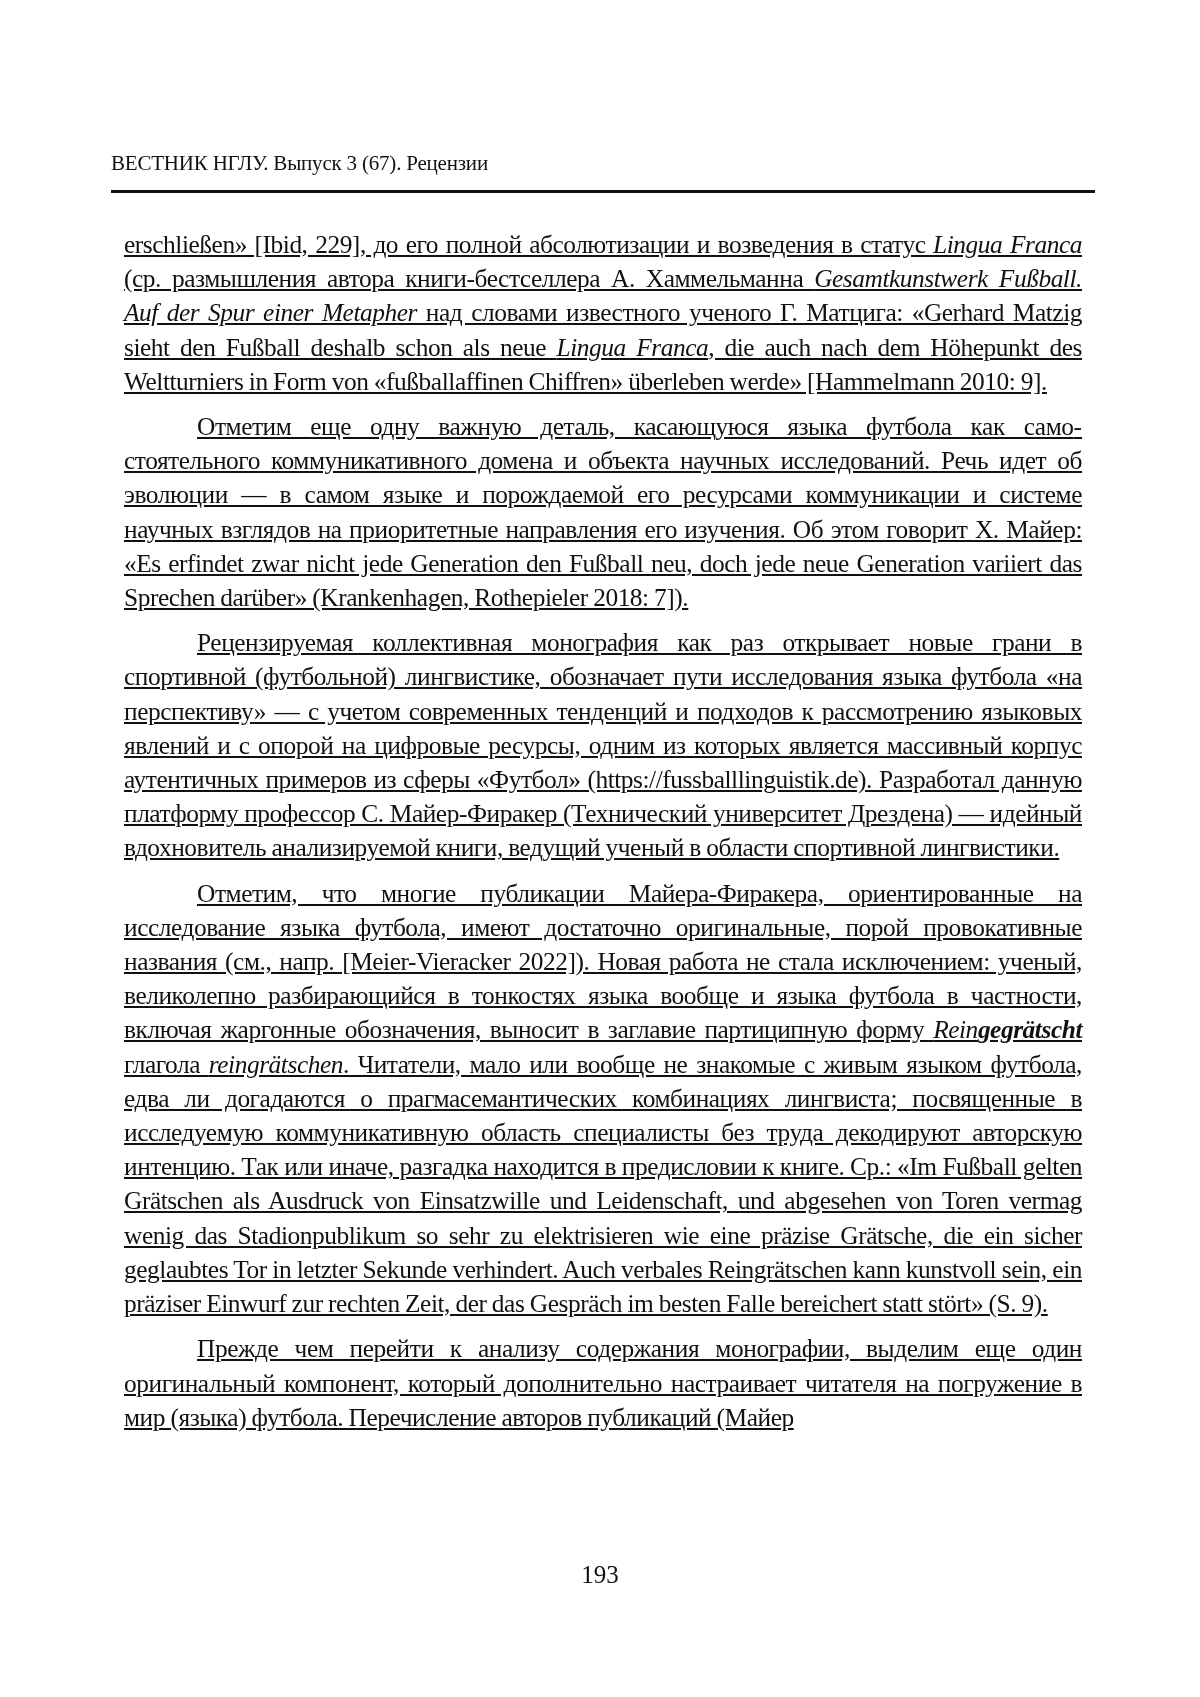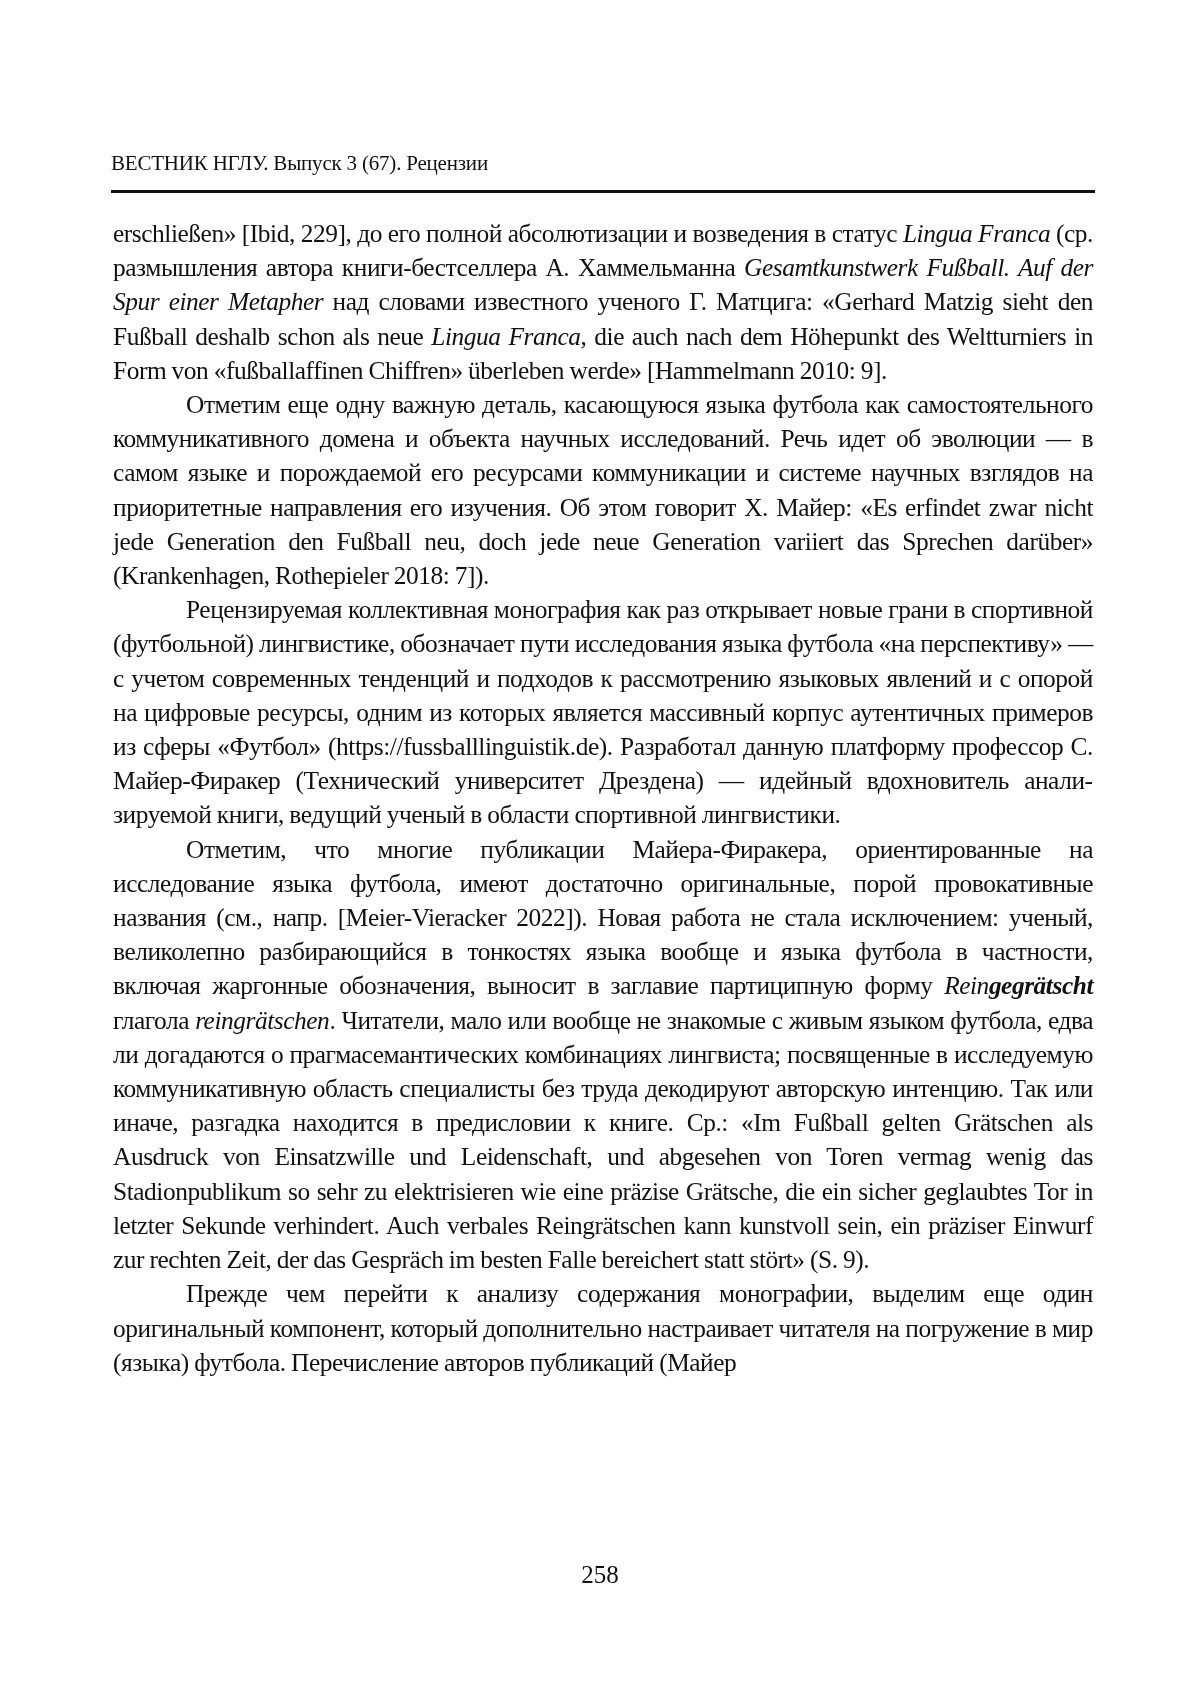--- a/index.html
+++ b/index.html
@@ -46,22 +46,23 @@
       width: 980px;
       top: 216px;
       font-size: 25.4px;
       line-height: 34.2px;
       text-align: justify;
       letter-spacing: -0.45px;
       word-spacing: -0.5px;
       hyphens: manual;
     }
     .body-text p {
-      margin: 0;
+      margin: 11px;
       padding: 0;
+      text-decoration: underline;
     }
     .body-text p.indent {
       text-indent: 73px;
     }
     .body-text .i { font-style: italic; }
     .body-text .bi { font-style: italic; font-weight: bold; }
     .page-number {
       position: absolute;
       left: 0;
       width: 1200px;
@@ -79,14 +80,14 @@
   <div class="header-rule"></div>
 
   <div class="body-text" id="body-text">
       <p><span>erschließen» [Ibid, 229], до его полной абсолютизации и возведения в статус </span><span class="i">Lin­gua Franca</span><span> (ср. размышления автора книги-бестселлера А. Хаммельманна </span><span class="i">Ge­samtkunstwerk Fußball. Auf der Spur einer Metapher</span><span> над словами известного уче­ного Г. Матцига: «Gerhard Matzig sieht den Fußball deshalb schon als neue </span><span class="i">Lingua Franca</span><span>, die auch nach dem Höhepunkt des Weltturniers in Form von «fußballaffinen Chiffren» überleben werde» [Hammelmann 2010: 9].</span></p>
       <p class="indent"><span>Отметим еще одну важную деталь, касающуюся языка футбола как само­стоятельного коммуникативного домена и объекта научных исследований. Речь идет об эволюции — в самом языке и порождаемой его ресурсами коммуникации и системе научных взглядов на приоритетные направления его изучения. Об этом говорит Х. Майер: «Es erfindet zwar nicht jede Generation den Fußball neu, doch jede neue Generation variiert das Sprechen darüber» (Krankenhagen, Rothepieler 2018: 7]).</span></p>
       <p class="indent"><span>Рецензируемая коллективная монография как раз открывает новые грани в спортивной (футбольной) лингвистике, обозначает пути исследования языка футбола «на перспективу» — с учетом современных тенденций и подходов к рас­смотрению языковых явлений и с опорой на цифровые ресурсы, одним из кото­рых является массивный корпус аутентичных примеров из сферы «Футбол» (https://fussballlinguistik.de). Разработал данную платформу профессор С. Майер-Фиракер (Технический университет Дрездена) — идейный вдохновитель анали­зируемой книги, ведущий ученый в области спортивной лингвистики.</span></p>
       <p class="indent"><span>Отметим, что многие публикации Майера-Фиракера, ориентированные на исследование языка футбола, имеют достаточно оригинальные, порой прово­кативные названия (см., напр. [Meier-Vieracker 2022]). Новая работа не стала ис­ключением: ученый, великолепно разбирающийся в тонкостях языка вообще и языка футбола в частности, включая жаргонные обозначения, выносит в загла­вие партиципную форму </span><span class="i">Rein</span><span class="bi">gegrätscht</span><span> глагола </span><span class="i">reingrätschen</span><span>. Читатели, мало или вообще не знакомые с живым языком футбола, едва ли догадаются о праг­масемантических комбинациях лингвиста; посвященные в исследуемую комму­никативную область специалисты без труда декодируют авторскую интенцию. Так или иначе, разгадка находится в предисловии к книге. Ср.: «Im Fußball gelten Grätschen als Ausdruck von Einsatzwille und Leidenschaft, und abgesehen von Toren vermag wenig das Stadionpublikum so sehr zu elektrisieren wie eine präzise Grätsche, die ein sicher geglaubtes Tor in letzter Sekunde verhindert. Auch verbales Reingrät­schen kann kunstvoll sein, ein präziser Einwurf zur rechten Zeit, der das Gespräch im besten Falle bereichert statt stört» (S. 9).</span></p>
       <p class="indent"><span>Прежде чем перейти к анализу содержания монографии, выделим еще один оригинальный компонент, который дополнительно настраивает читателя на погружение в мир (языка) футбола. Перечисление авторов публикаций (Майер</span></p>
     </div>
 
-  <div class="page-number">258</div>
+  <div class="page-number">193</div>
 </div>
 
 </body></html>

